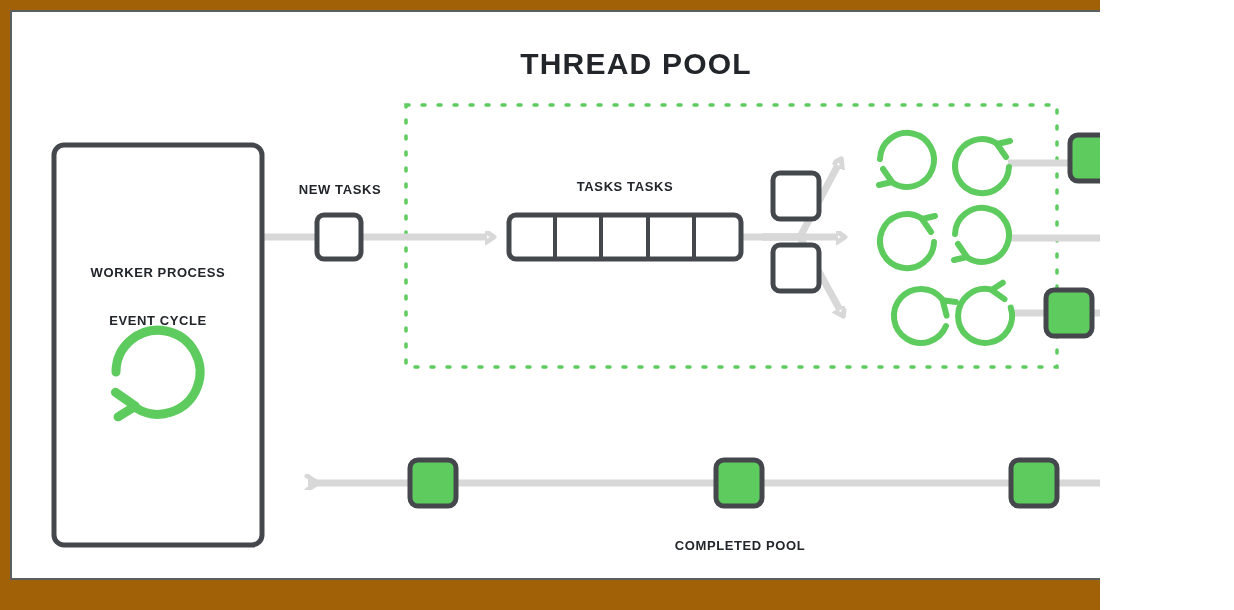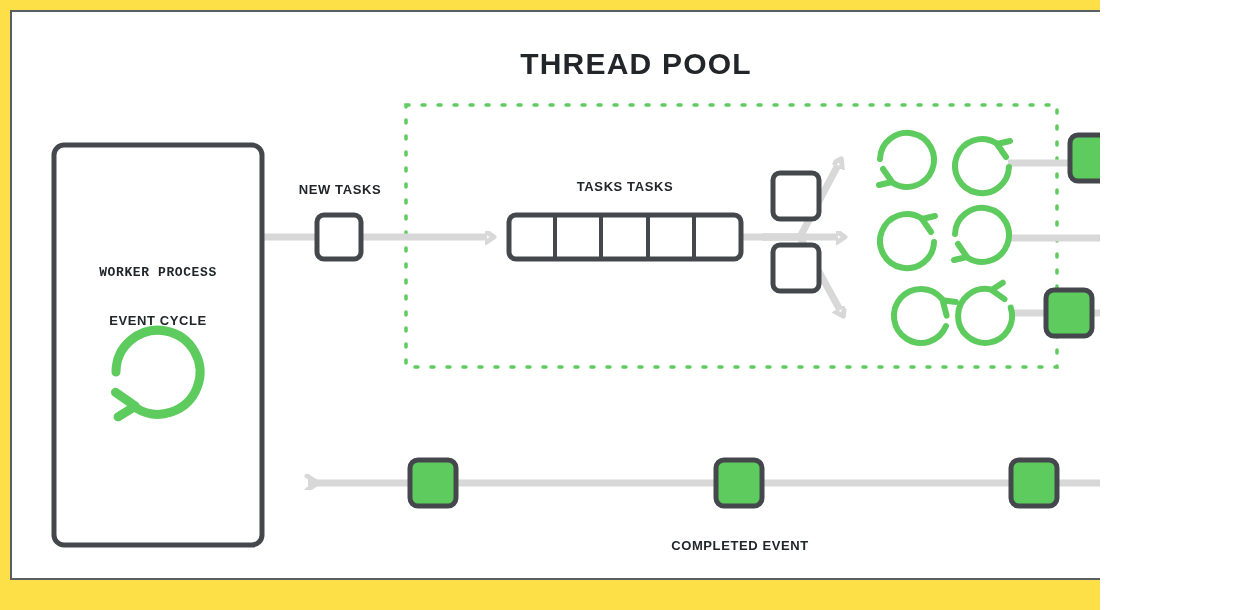--- a/index.html
+++ b/index.html
@@ -5,21 +5,21 @@
   html, body {
     margin: 0;
     padding: 0;
     background: #ffffff;
     font-family: "Liberation Sans", sans-serif;
   }
   #stage {
     position: relative;
     width: 1100px;
     height: 610px;
-    background: #fde047;
+    background: #a16207;
     overflow: hidden;
   }
   #frame {
     position: absolute;
     left: 10px;
     top: 10px;
     width: 1213px;
     height: 570px;
     border: 2px solid #5a5f63;
     background: #ffffff;
@@ -63,21 +63,20 @@
     font-size: 13px;
     left: 740px;
     top: 538px;
     transform: translateX(-50%);
   }
   #label-worker-line1 {
     font-size: 13px;
     left: 158px;
     top: 265px;
     transform: translateX(-50%);
-    font-family: Liberation Mono, monospace;
   }
   #label-worker-line2 {
     font-size: 13px;
     left: 158px;
     top: 285px;
     transform: translateX(-50%);
     margin-top: 28px;
   }
 </style>
 </head>
@@ -174,19 +173,19 @@
     <rect x="410" y="460" width="46" height="46" rx="8" ry="8" fill="#5ecb5e" stroke="#44484c" stroke-width="5"></rect>
 
   </svg>
 
   <div class="lbl" id="page-title">THREAD POOL</div>
 
   <div class="lbl" id="label-new-task">NEW TASKS</div>
 
   <div class="lbl" id="label-tasks-queue">TASKS TASKS</div>
 
-  <div class="lbl" id="label-completed-tasks">COMPLETED EVENT</div>
+  <div class="lbl" id="label-completed-tasks">COMPLETED POOL</div>
 
   <div class="lbl" id="label-worker-line1">WORKER PROCESS</div>
 
   <div class="lbl" id="label-worker-line2">EVENT CYCLE</div>
 
 </div>
 
 </body></html>

